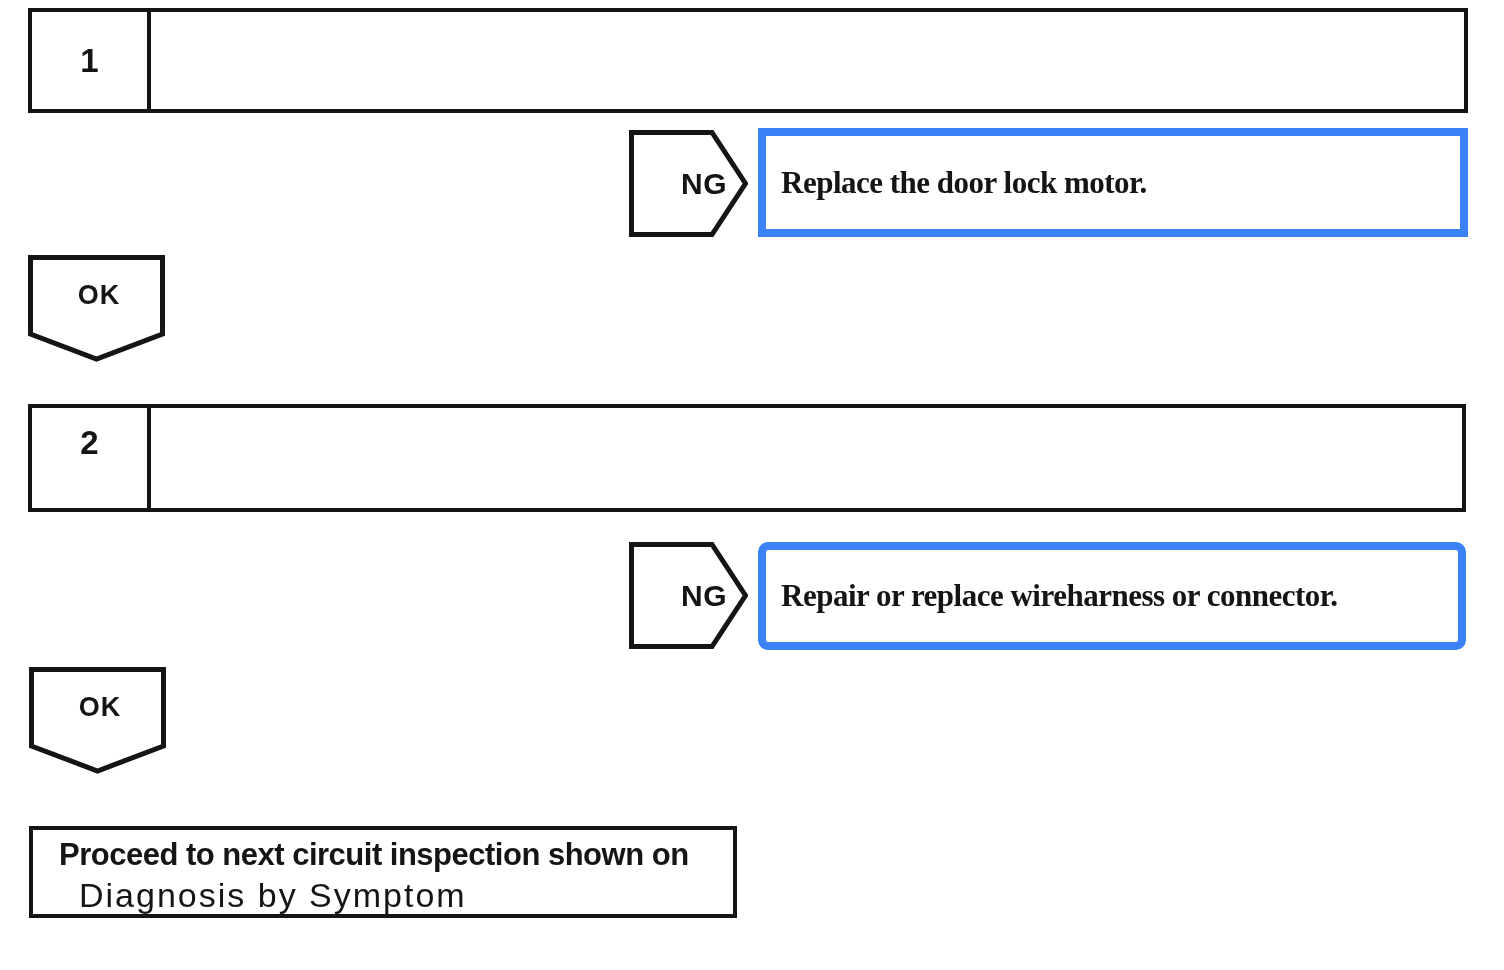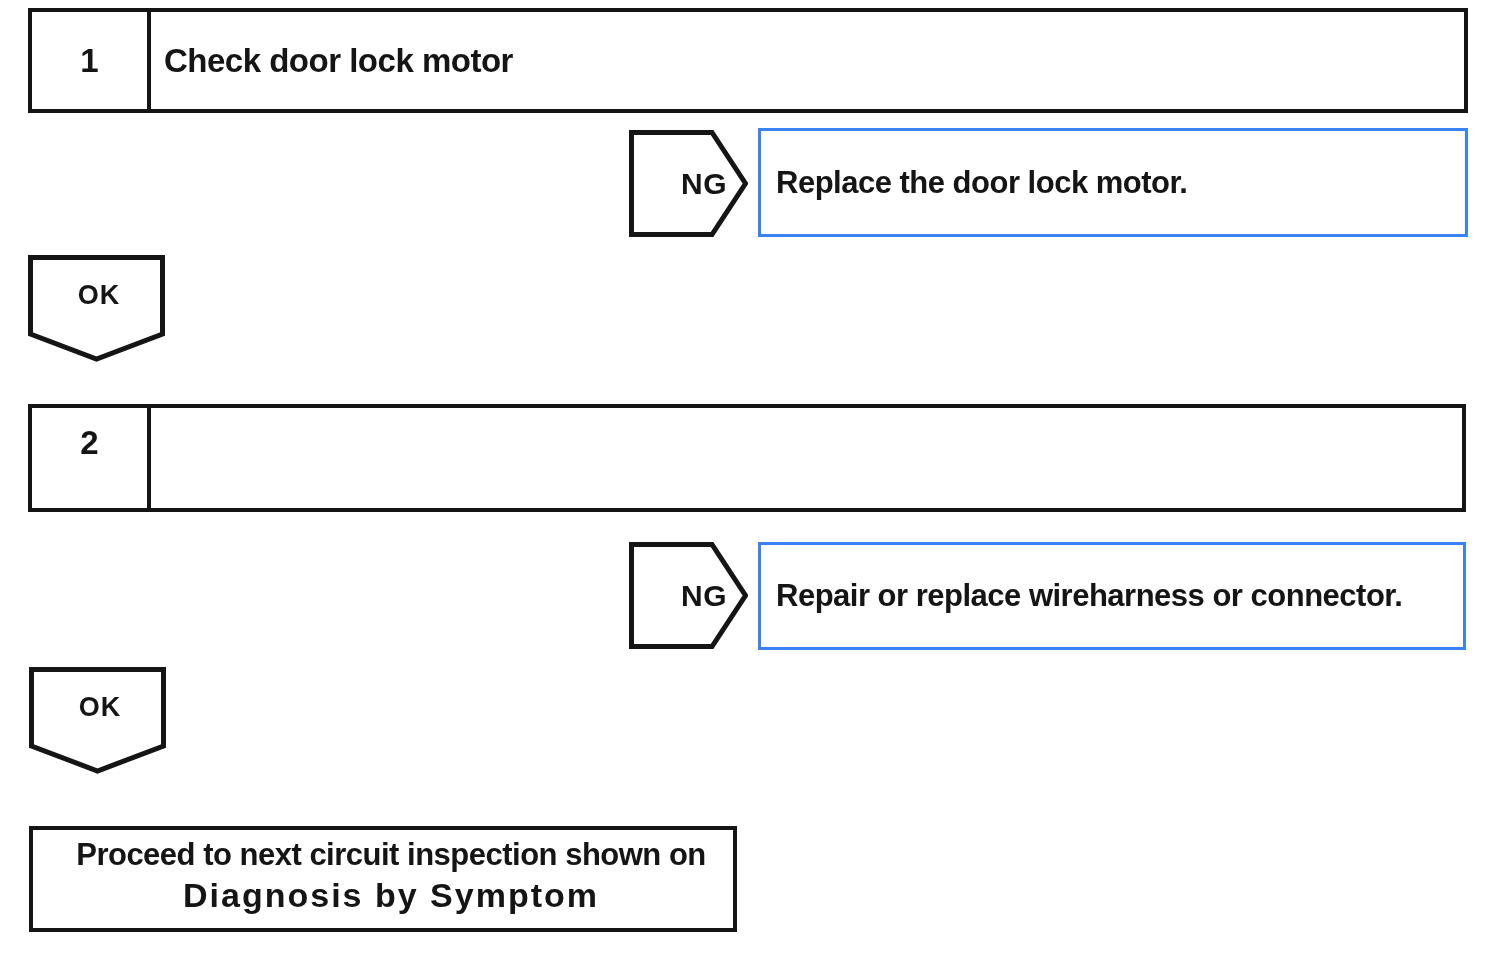--- a/index.html
+++ b/index.html
@@ -64,29 +64,30 @@
     width: 114px;
     height: 100%;
     display: flex;
     align-items: center;
     justify-content: center;
     font-weight: bold;
     font-size: 30px;
     letter-spacing: 0.5px;
   }
   .action-box {
-    border: 3px solid #3b82f6;
+    border: 8px solid #3b82f6;
     background: #ffffff;
     display: flex;
     align-items: center;
     padding-left: 15px;
     font-weight: bold;
     font-size: 31px;
     letter-spacing: -0.5px;
     white-space: nowrap;
+    font-family: Liberation Serif, serif;
   }
   
   .ok-label {
     position: absolute;
     left: 0;
     top: 0;
     width: 142px;
     height: 80px;
     display: flex;
     align-items: center;
@@ -101,35 +102,35 @@
     background: #ffffff;
     padding: 7px 10px 0 26px;
   }
   .final-line1 {
     font-weight: bold;
     font-size: 31px;
     letter-spacing: -0.5px;
     white-space: nowrap;
   }
   .final-line2 {
-    font-weight: bold;
+    font-weight: normal;
     font-size: 34px;
     letter-spacing: 2px;
     margin-top: 3px;
     white-space: nowrap;
+    margin-left: 20px;
   }
 </style>
 </head>
 <body>
 
 <div class="stage">
 
   <div class="abs step-box" style="left:28px; top:8px; width:1440px; height:105px;">
     <div class="step-num">1</div>
-    <div class="step-title">Check door lock motor</div>
   </div>
 
   <div class="abs ng-shape" style="left:629px; top:130px; width:119px; height:107px;">
     <svg width="119" height="107" viewBox="0 0 119 107">
       <polygon points="2.5,2.5 83,2.5 116.5,53.5 83,104.5 2.5,104.5" fill="#ffffff" stroke="#151515" stroke-width="5" stroke-linejoin="miter"></polygon>
     </svg>
     <span class="ng-label">NG</span>
   </div>
 
   <div class="abs action-box" style="left:758px; top:128px; width:710px; height:109px;">
@@ -147,29 +148,29 @@
     <div class="step-num">2</div>
   </div>
 
   <div class="abs ng-shape" style="left:629px; top:542px; width:119px; height:107px;">
     <svg width="119" height="107" viewBox="0 0 119 107">
       <polygon points="2.5,2.5 83,2.5 116.5,53.5 83,104.5 2.5,104.5" fill="#ffffff" stroke="#151515" stroke-width="5" stroke-linejoin="miter"></polygon>
     </svg>
     <span class="ng-label">NG</span>
   </div>
 
-  <div class="abs action-box" style="left:758px; top:542px; width:708px; height:108px;">
+  <div class="abs action-box" style="left:758px; top:542px; width:708px; height:108px;border-radius:10px;">
     <span>Repair or replace wireharness or connector.</span>
   </div>
 
   <div class="abs" style="left:29px; top:667px; width:137px; height:107px;">
     <svg width="137" height="107" viewBox="0 0 137 107">
       <polygon points="2.5,2.5 134.5,2.5 134.5,79 68.5,104 2.5,79" fill="#ffffff" stroke="#151515" stroke-width="5" stroke-linejoin="miter"></polygon>
     </svg>
     <span class="ok-label">OK</span>
   </div>
 
-  <div class="abs final-box" style="left:29px; top:826px; width:708px; height:106px;text-align:center;">
+  <div class="abs final-box" style="left:29px; top:826px; width:708px; height:92px;">
     <div class="final-line1">Proceed to next circuit inspection shown on</div>
     <div class="final-line2">Diagnosis by Symptom</div>
   </div>
 
 </div>
 
 </body></html>

